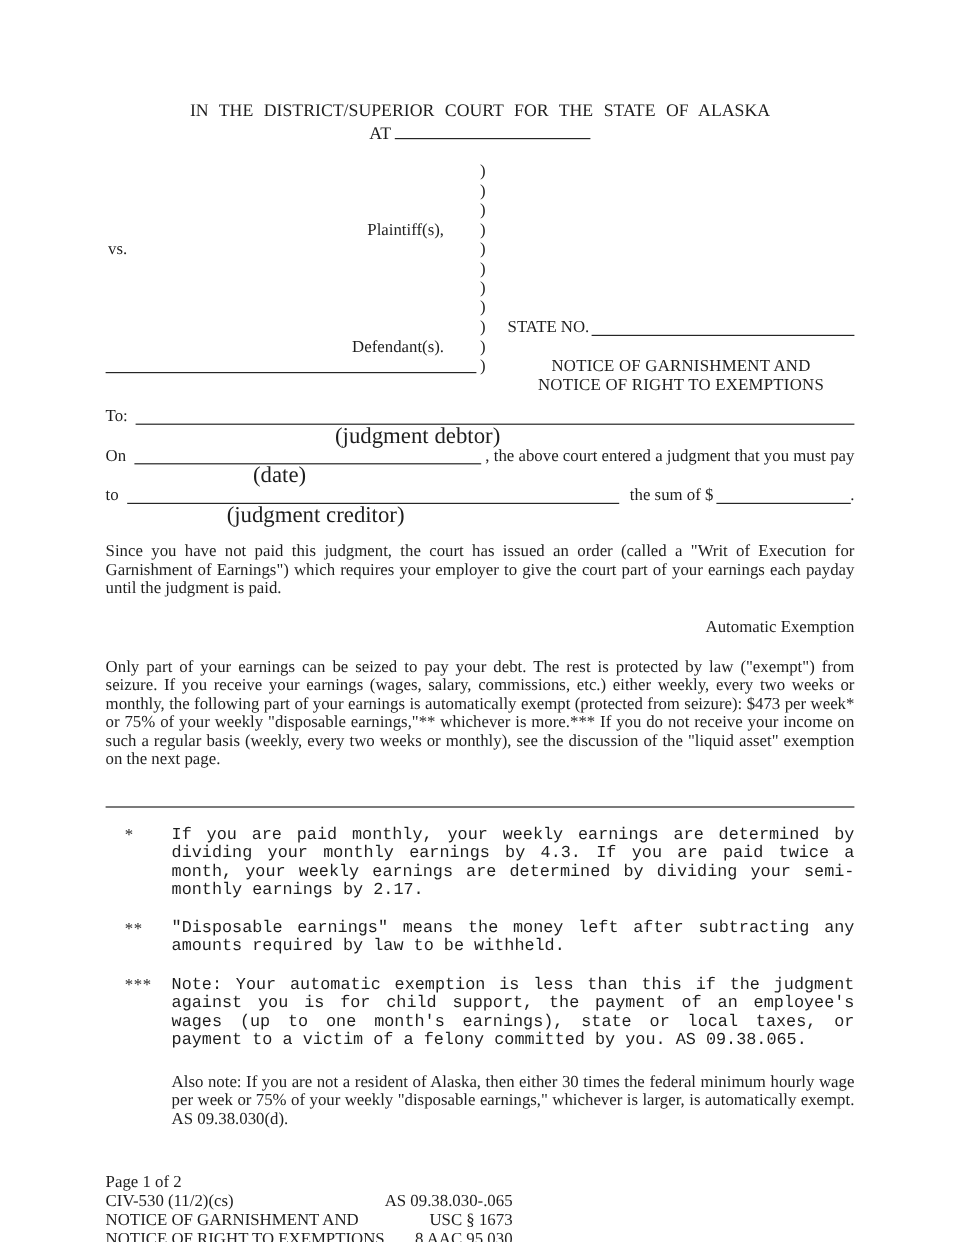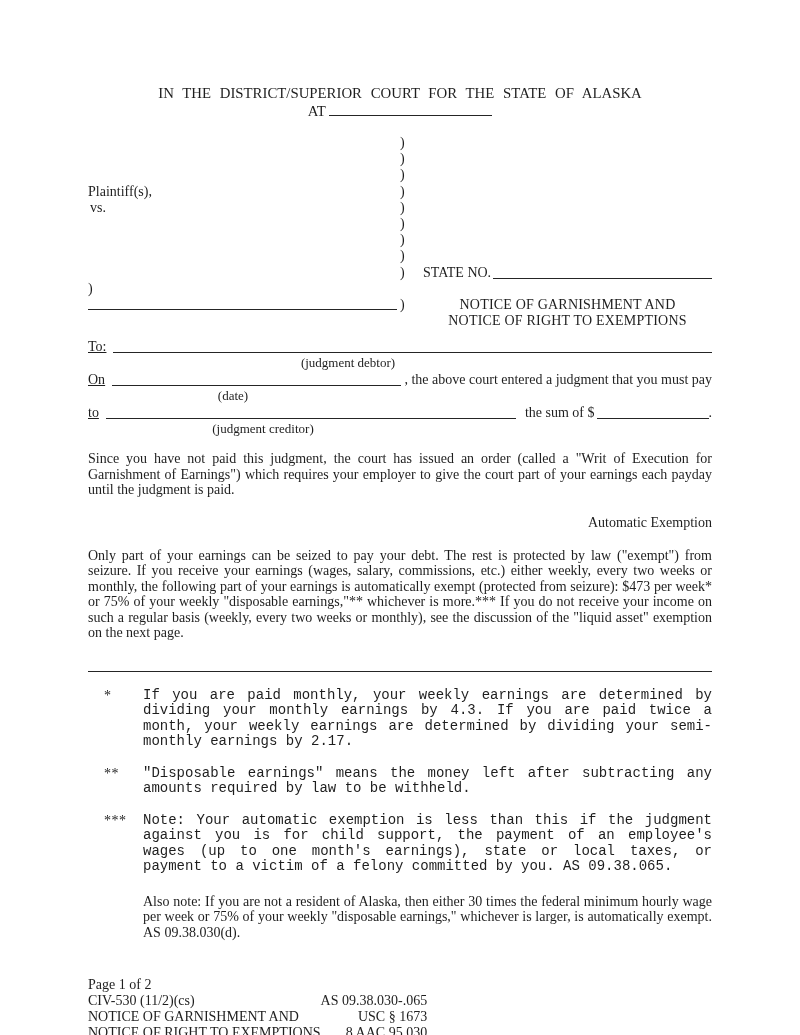--- a/index.html
+++ b/index.html
@@ -14,40 +14,40 @@
   
   .header { text-align:center; line-height:17px; font-size:14.8px; }
   .court-line { word-spacing:5px; }
   .at-line { margin-top:1px; }
   .blank { display:inline-block; border-bottom:1.3px solid #252525; height:13px; vertical-align:baseline; }
   .at-blank { width:163px; }
 
   
   .caption { margin-top:15px; }
   .cap-row { display:flex; height:16.2px; line-height:16.2px; }
-  .cap-left { width:312px; padding-right:30px; }
+  .cap-left { width:312px; text-align:right; padding-right:30px; }
   .cap-left.vs-cell { text-align:left; padding-right:0; padding-left:2px; }
   .cap-left.line-cell { padding-right:3px; text-align:left; }
   .party-blank { width:100%; height:13px; }
   .cap-paren { width:23px; }
   .cap-right { flex:1; }
   .cap-right.center { text-align:center; letter-spacing:0.2px; }
   .caseno-cell { display:flex; }
   .caseno-label { white-space:nowrap; margin-right:2px; }
   .caseno-blank { flex:1; align-self:stretch; height:auto; margin-bottom:2px; border-bottom:1.3px solid #252525; display:block; }
 
   
   .notice { margin-top:9px; }
   .fill-row { display:flex; height:17px; line-height:17px; }
   .fill-row .blank { flex:1; align-self:stretch; height:auto; margin-bottom:2px; }
-  .fill-label { white-space:nowrap; margin-right:7px;text-decoration:underline; }
+  .fill-label { white-space:nowrap; margin-right:7px; }
   .fill-tail { white-space:nowrap; margin-left:3px; }
   .sum-label { white-space:nowrap; margin-left:9px; margin-right:2px; }
   .sum-blank { flex:0 0 112px !important; }
-  .cap-note { height:16px; line-height:16px; font-size:13px; }
+  .cap-note { height:16px; line-height:16px; font-size:19px; }
   .cap-note .inner { display:block; text-align:center; }
   .jd-note .inner { margin-left:120px; width:280px; }
   .date-note .inner { margin-left:60px; width:170px; }
   .jc-note .inner { margin-left:95px; width:160px; }
 
   
   .para { text-align:justify; line-height:15.5px; }
   .para-writ { margin-top:14px; }
   .section-heading { margin-top:17px; text-align:right; line-height:16px; }
   .para-exempt { margin-top:17px; }
@@ -119,20 +119,21 @@
     </div>
     <div class="cap-row">
       <div class="cap-left"></div>
       <div class="cap-paren">)</div>
       <div class="cap-right caseno-cell">
         <span class="caseno-label">STATE NO.</span>
         <span class="caseno-blank"></span>
       </div>
     </div>
     <div class="cap-row">
+      <div class="cap-left">Defendant(s).</div>
       <div class="cap-paren">)</div>
       <div class="cap-right"></div>
     </div>
     <div class="cap-row">
       <div class="cap-left line-cell"><span class="blank party-blank"></span></div>
       <div class="cap-paren">)</div>
       <div class="cap-right center">NOTICE OF GARNISHMENT AND</div>
     </div>
     <div class="cap-row">
       <div class="cap-left line-cell"></div>

